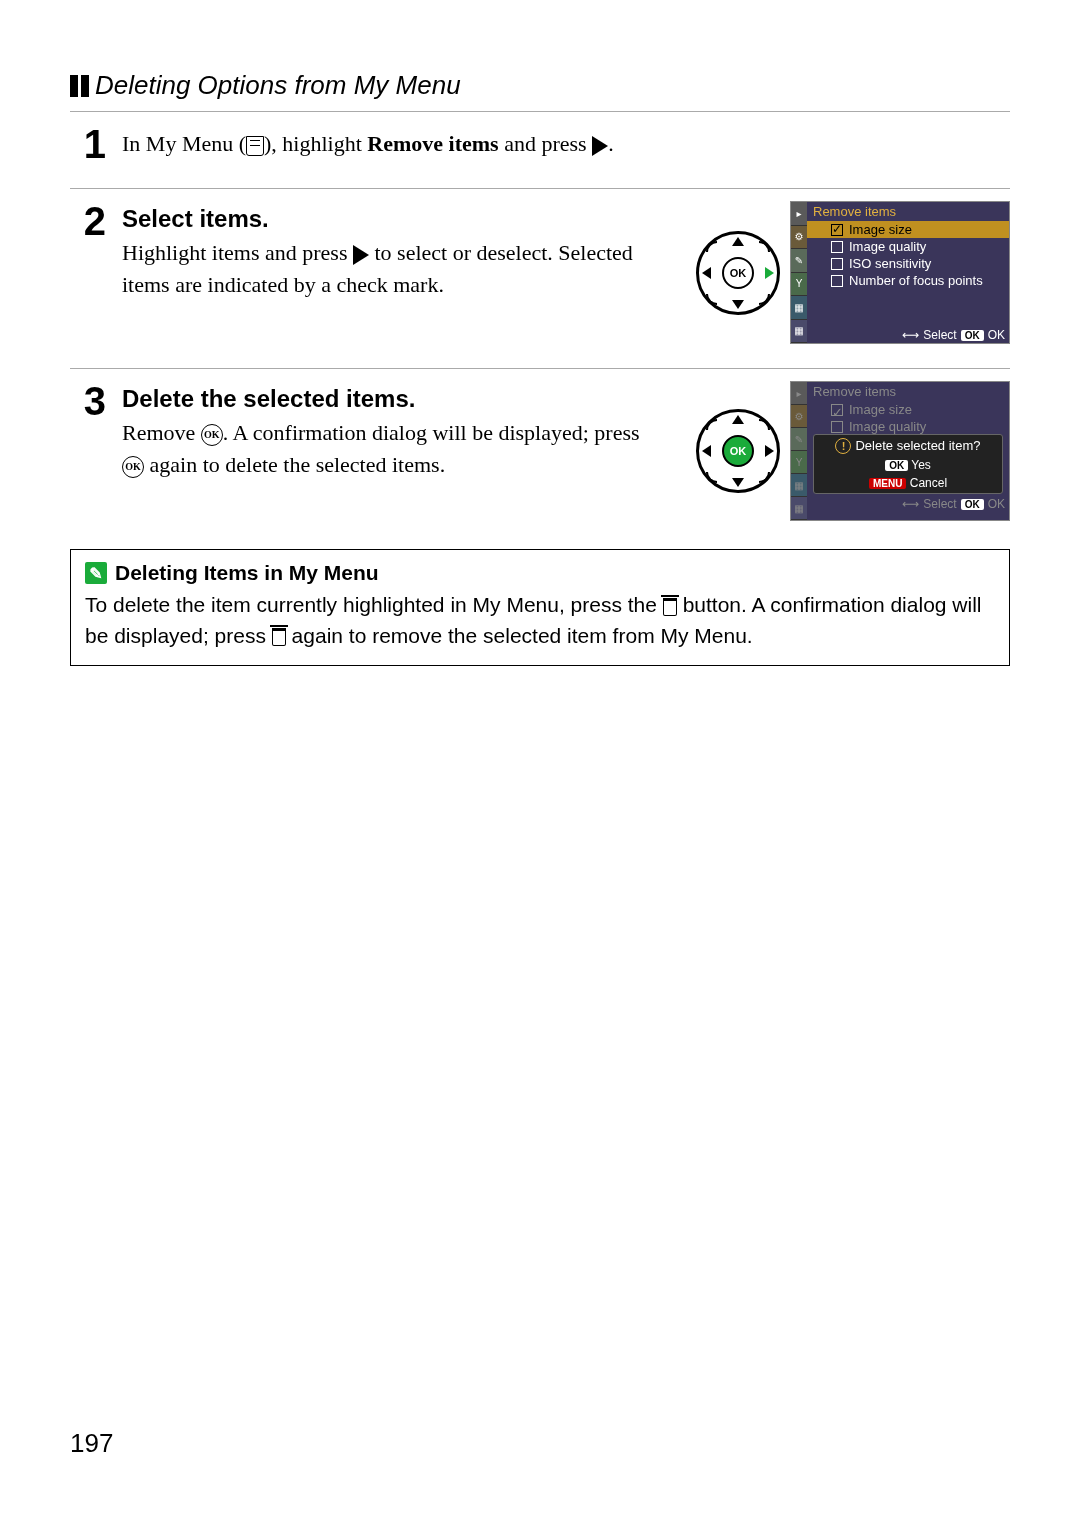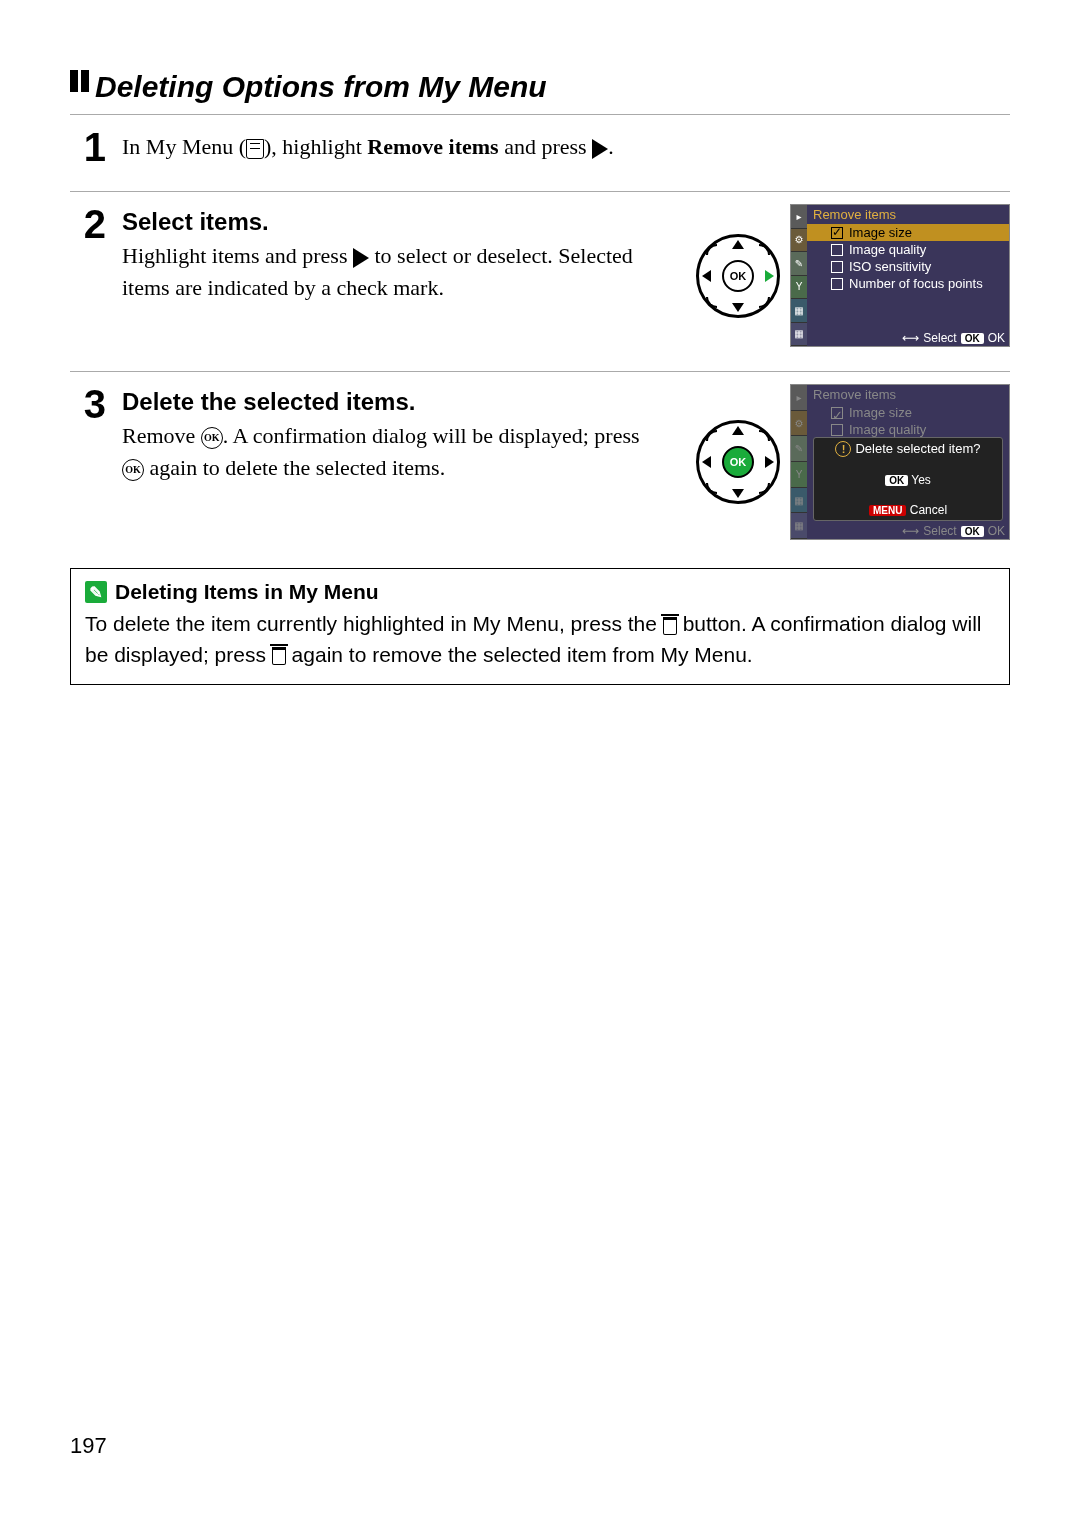--- a/index.html
+++ b/index.html
@@ -6,25 +6,25 @@
   body {
     font-family: "Segoe UI", Arial, sans-serif;
     background: #fff;
     color: #000;
     width: 1080px;
     height: 1529px;
     position: relative;
     padding: 70px 70px 0 70px;
   }
   .section-title {
-    font-weight: bold;
+    font-weight: normal;
     font-style: italic;
-    font-size: 30px;
+    font-size: 26px;
     display: flex;
-    align-items: flex-start;
+    align-items: center;
     gap: 6px;
     margin-bottom: 10px;
   }
   .section-title .bars {
     display: inline-flex;
     gap: 3px;
     font-style: normal;
   }
   .section-title .bars span {
     display: inline-block;
@@ -220,21 +220,21 @@
     font-size: 13px;
   }
   .lcd-dialog .warn {
     display: inline-flex; width: 16px; height: 16px;
     border: 1.5px solid #e0b040; border-radius: 50%;
     align-items: center; justify-content: center;
     color: #e0b040; font-weight: bold; font-size: 11px;
     margin-right: 4px;
   }
   .lcd-dialog .btn {
-    display: inline-block; margin-top: 16px; font-size: 12px;
+    display: inline-block; margin-top: 4px; font-size: 12px;
   }
   .lcd-dialog .btn .pill { background: #fff; color: #000; padding: 0 4px; border-radius: 2px; font-size: 10px; font-weight: bold; }
   .lcd-dialog .btn.menu .pill { background: #c00; color: #fff; }
   
   .note-box {
     border: 1px solid #000;
     padding: 8px 14px 14px 14px;
     margin-top: 4px;
     font-size: 21px;
     line-height: 1.45;
@@ -248,21 +248,21 @@
     width: 22px; height: 22px;
     background: #1aab3a;
     color: #fff;
     display: inline-flex; align-items: center; justify-content: center;
     font-size: 16px;
     border-radius: 2px;
   }
   .page-num {
     position: absolute;
     bottom: 70px; left: 70px;
-    font-size: 22px;
+    font-size: 26px;
   }
   b { font-weight: bold; }
 </style>
 </head>
 <body>
 
 <div class="section-title">
   <span class="bars">
       <span></span>
       <span></span>

